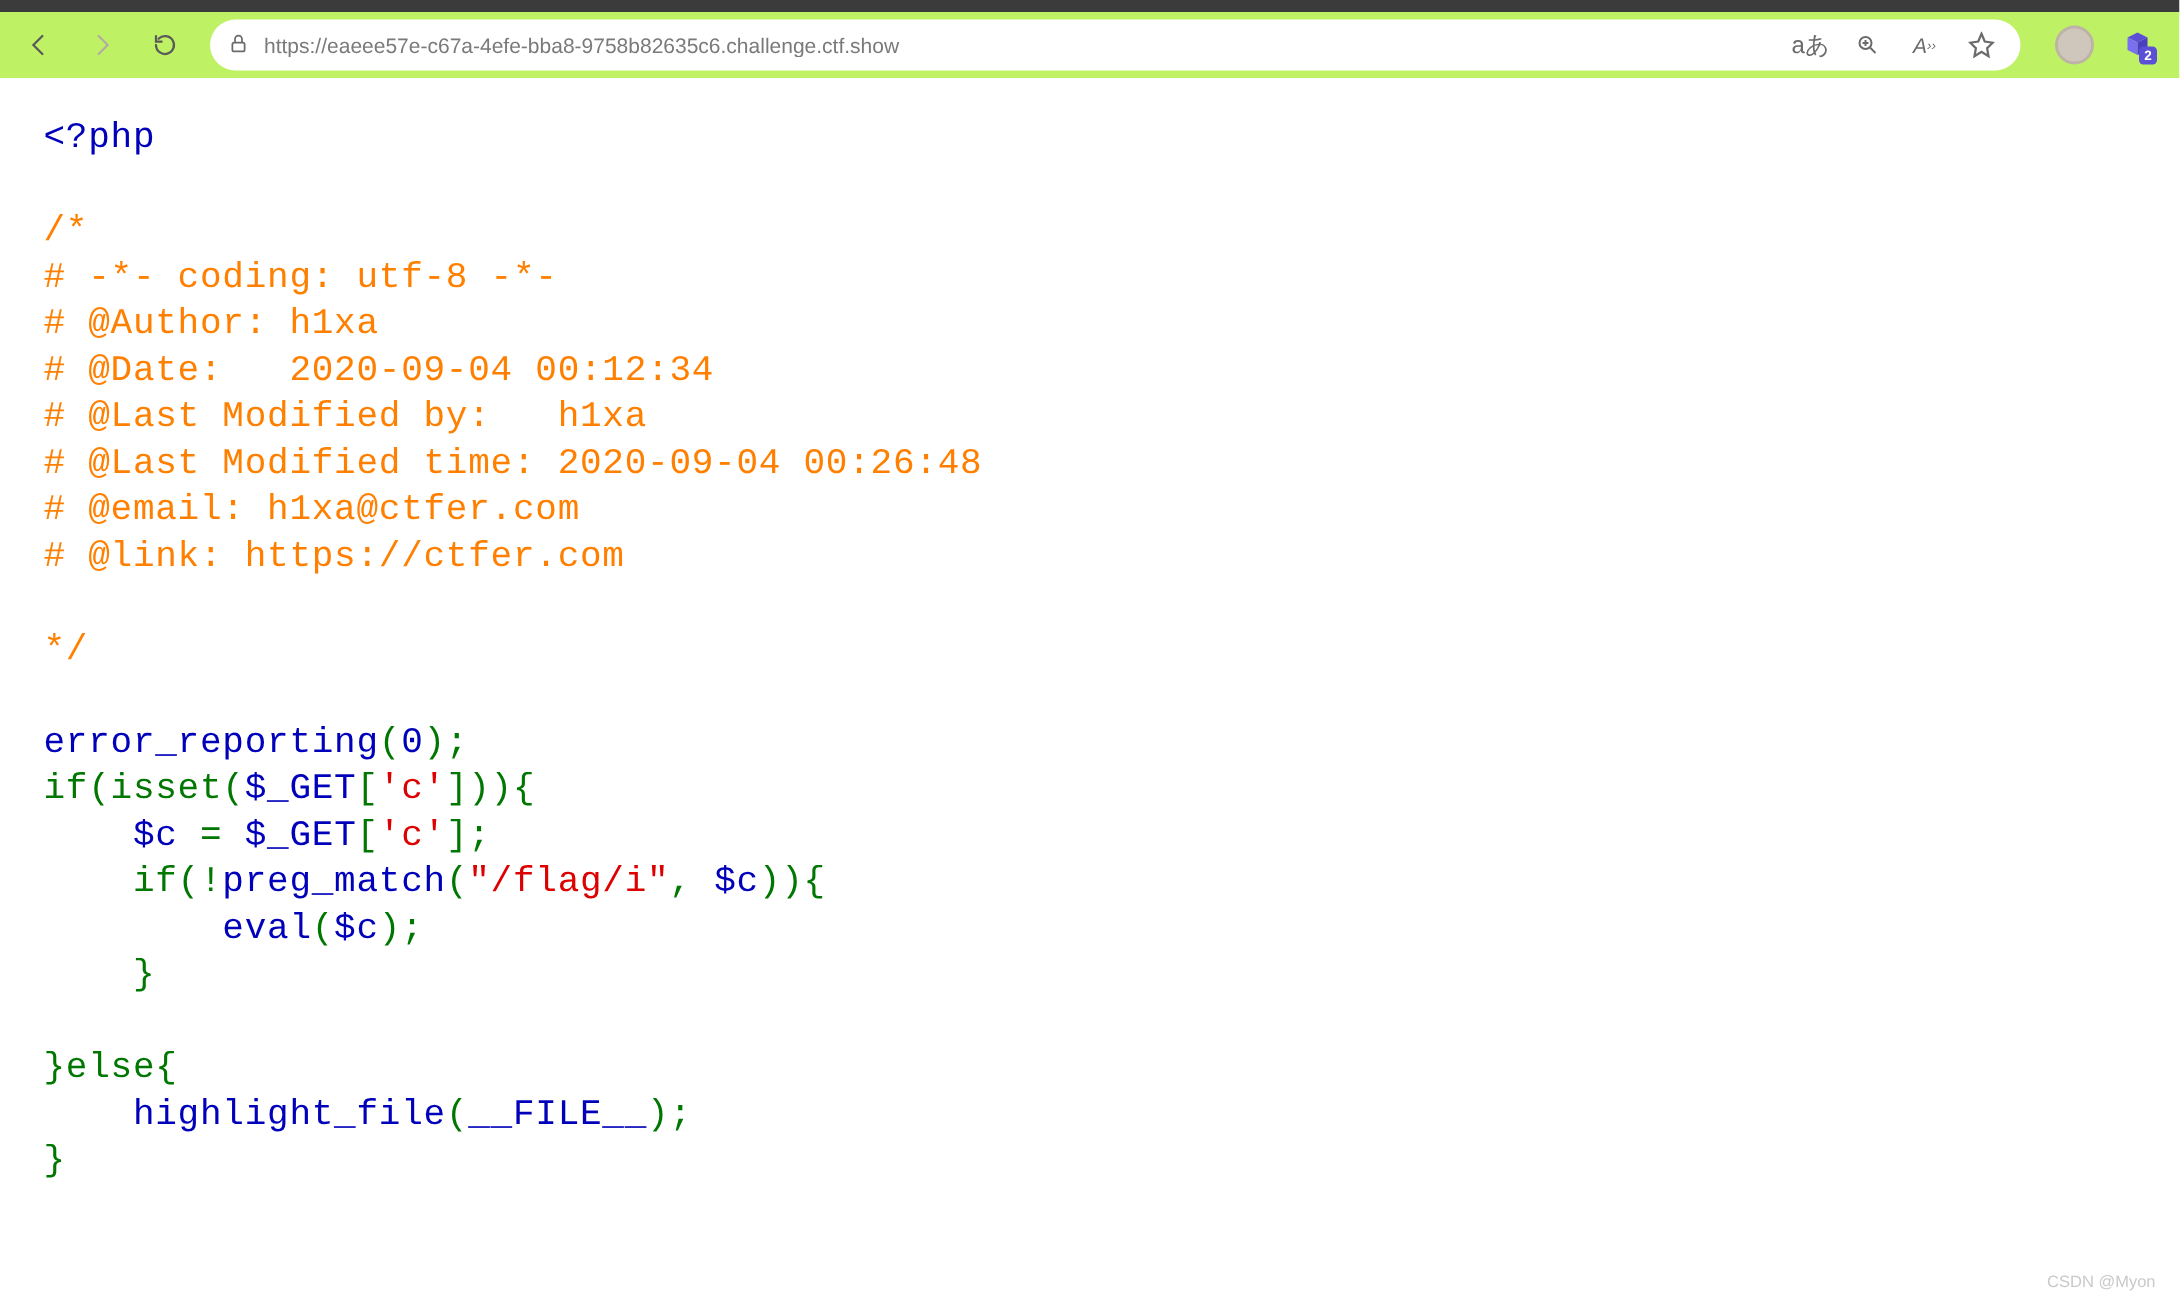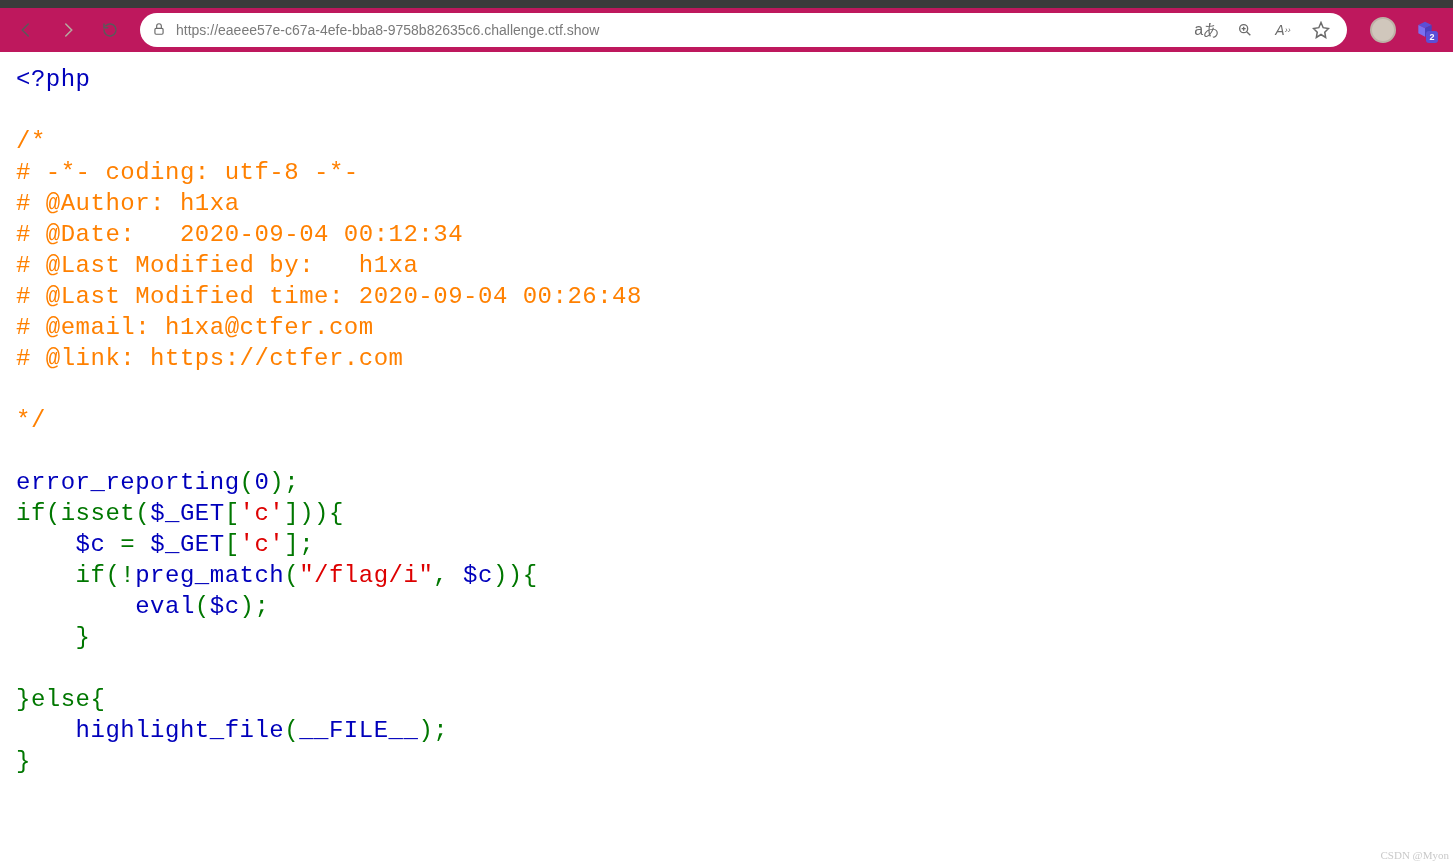--- a/index.html
+++ b/index.html
@@ -10,21 +10,21 @@
     width: 1453px;
     height: 865px;
     overflow: hidden;
   }
   .tabbar {
     height: 8px;
     background: #3b3b3b;
   }
   .toolbar {
     height: 44px;
-    background: #be185d;
+    background: #bef264;
     display: flex;
     align-items: center;
     padding: 0 8px;
     gap: 6px;
   }
   .nav-btn {
     width: 36px;
     height: 36px;
     display: flex;
     align-items: center;
@@ -72,39 +72,39 @@
     width:12px;height:12px;border-radius:3px;
     background:#5b4fd6;color:#fff;font-size:9px;
     display:flex;align-items:center;justify-content:center;
     font-weight:bold;
   }
   .page {
     padding: 12px 16px 0 16px;
     background: #fff;
   }
   pre.code {
-    margin: 0;
+    margin: 13px;
     font-family: "SimSun", "NSimSun", "Courier New", monospace;
     font-size: 24px;
     line-height: 31px;
     white-space: pre;
     letter-spacing: 0.5px;
   }
   .tok-tag     { color: #0000bb; }
   .tok-comment { color: #ff8000; }
   .tok-default { color: #0000bb; }
   .tok-keyword { color: #007700; }
   .tok-string  { color: #dd0000; }
   .watermark {
     position: fixed;
     bottom: 4px;
-    right: 4px;
+    right: 16px;
     font-size: 11px;
     color: #c9c9c9;
-    font-family: Liberation Serif, serif;
+    font-family: Liberation Sans, sans-serif;
   }
 </style>
 </head>
 <body>
 
 <div class="tabbar"></div>
 
 <div class="toolbar">
   <div class="nav-btn">
     <svg viewBox="0 0 24 24" fill="none" stroke="currentColor" stroke-width="2" stroke-linecap="round">

